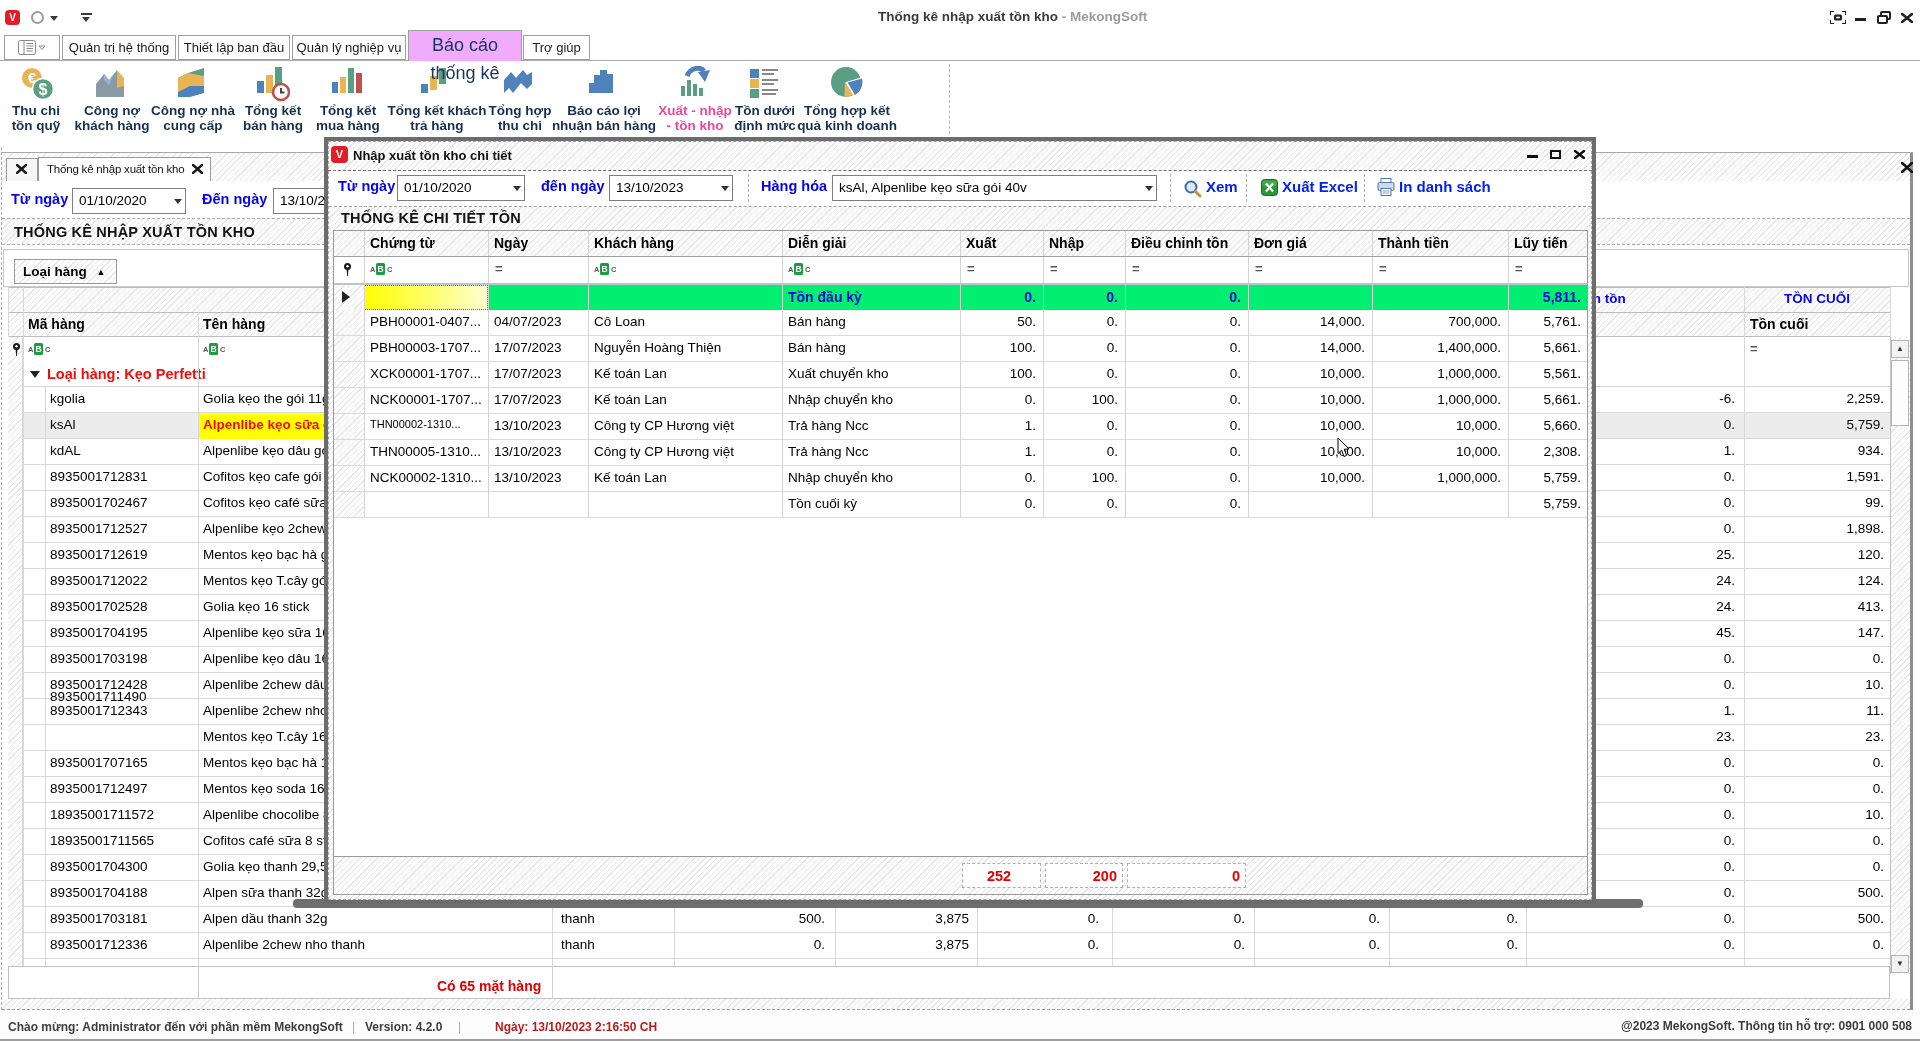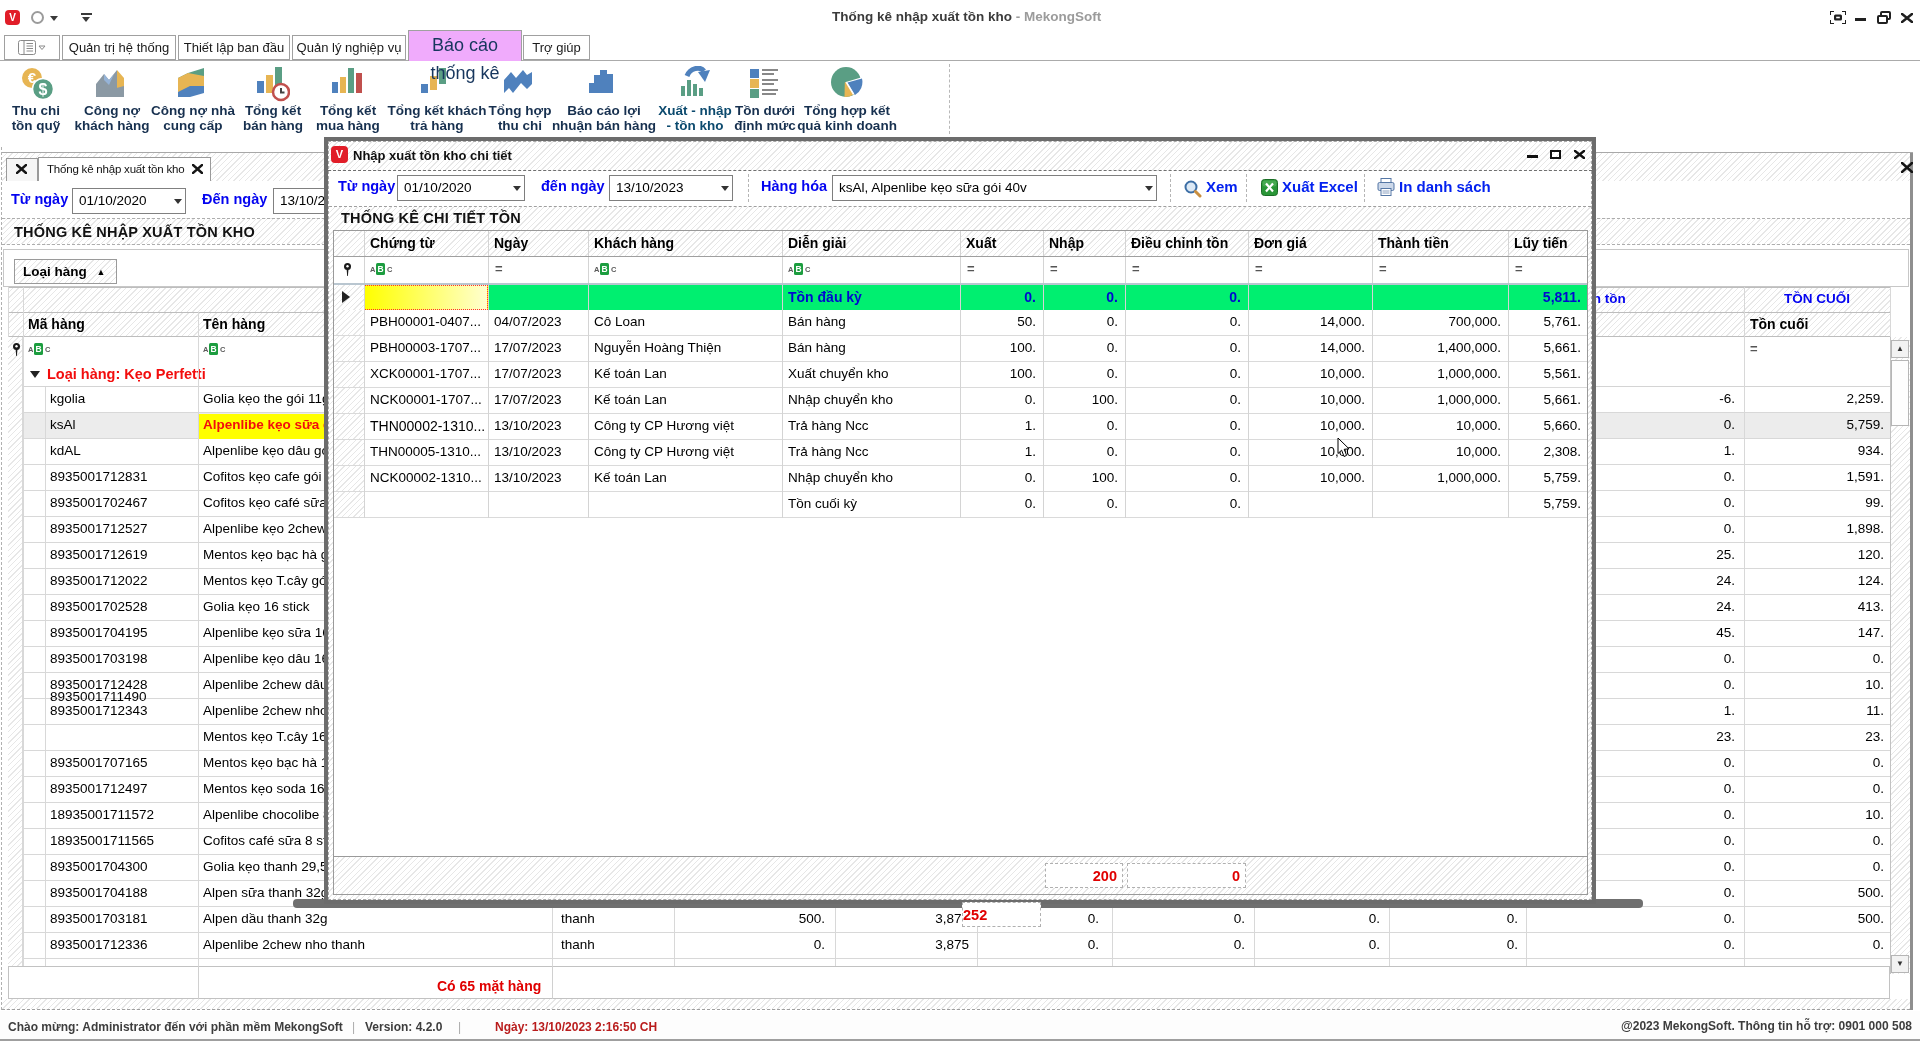--- a/index.html
+++ b/index.html
@@ -14,21 +14,21 @@
 .cell { position:absolute; overflow:hidden; white-space:nowrap; }
 </style>
 </head>
 <body>
 <div class="abs" style="left:0;top:0;width:1920px;height:33px;background:#fff;"></div>
 <div class="abs" style="left:5px;top:10px;width:15px;height:15px;background:#e11d28;border-radius:4px;color:#fff;font-weight:bold;font-size:10px;text-align:center;line-height:15px;">V</div>
 <div class="abs" style="left:31px;top:11px;width:13px;height:13px;border:2px solid #9b9b9b;border-radius:50%;"></div>
 <div class="abs" style="left:50px;top:16px;width:0;height:0;border-left:4px solid transparent;border-right:4px solid transparent;border-top:5px solid #3a3a3a;"></div>
 <div class="abs" style="left:81px;top:13px;width:11px;height:2px;background:#3a3a3a;"></div>
 <div class="abs" style="left:82px;top:17px;width:0;height:0;border-left:4px solid transparent;border-right:4px solid transparent;border-top:5px solid #3a3a3a;"></div>
-<div class="abs b" style="left:832px;top:9px;font-size:13.5px;line-height:16.5px;white-space:nowrap;"><span style="color:#3b3b3b">Thống kê nhập xuất tồn kho</span> <span style="color:#9b9b9b">- MekongSoft</span></div>
+<div class="abs b" style="left:878px;top:9px;font-size:13.5px;line-height:16.5px;white-space:nowrap;"><span style="color:#3b3b3b">Thống kê nhập xuất tồn kho</span> <span style="color:#9b9b9b">- MekongSoft</span></div>
 <svg class="abs" style="left:1830px;top:11px" width="16" height="13" viewBox="0 0 16 13">
 <path d="M0 0 h4 M0 0 v4 M12 0 h4 M16 0 v4 M0 13 v-4 M0 13 h4 M16 13 v-4 M16 13 h-4" stroke="#202020" stroke-width="2" fill="none"></path>
 <rect x="4" y="3.5" width="8" height="6" rx="1.5" fill="#202020"></rect>
     <rect x="6.2" y="5.7" width="3.6" height="1.6" fill="#fff"></rect>
   </svg>
 <div class="abs" style="left:1855px;top:18px;width:11px;height:3px;background:#202020;"></div>
 <svg class="abs" style="left:1877px;top:11px" width="14" height="13" viewBox="0 0 14 13">
 <rect x="4" y="1" width="9" height="7" rx="1" fill="none" stroke="#202020" stroke-width="2"></rect>
 <rect x="1" y="5" width="9" height="7" rx="1" fill="#fff" stroke="#202020" stroke-width="2"></rect>
 <rect x="3" y="7" width="5" height="3" fill="#202020" opacity="0"></rect>
@@ -103,21 +103,21 @@
   </svg>
 <div class="abs" style="left:514px;top:103px;width:180px;height:32px;text-align:center;font-weight:bold;font-size:13.5px;line-height:15px;color:#17304f;">Báo cáo lợi<br>nhuận bán hàng</div>
 <svg class="abs" style="left:678px;top:66px" width="34" height="36" viewBox="0 0 34 36">
 <rect x="3" y="20" width="4" height="10" fill="#5a9e84"></rect>
 <rect x="9" y="14" width="4" height="16" fill="#5a9e84"></rect>
 <rect x="15" y="18" width="4" height="12" fill="#5a9e84"></rect>
 <rect x="21" y="22" width="4" height="8" fill="#5a9e84"></rect>
 <path d="M9 10 C 12 2 22 0 26 5" stroke="#4f81bd" stroke-width="5" fill="none"></path>
 <polygon points="20,6 32,4 27,16" fill="#4f81bd"></polygon>
   </svg>
-<div class="abs" style="left:605px;top:103px;width:180px;height:32px;text-align:center;font-weight:bold;font-size:13.5px;line-height:15px;color:#0c4a6e;">Xuất - nhập<br>- tồn kho</div>
+<div class="abs" style="left:605px;top:103px;width:180px;height:32px;text-align:center;font-weight:bold;font-size:13.5px;line-height:15px;color:#ec4899;">Xuất - nhập<br>- tồn kho</div>
 <svg class="abs" style="left:748px;top:66px" width="34" height="36" viewBox="0 0 34 36">
 <rect x="2" y="3" width="9" height="9" fill="#4f81bd"></rect>
 <rect x="2" y="13" width="9" height="9" fill="#e7b553"></rect>
 <rect x="2" y="23" width="9" height="9" fill="#5a9e84"></rect>
 <line x1="14" y1="4" x2="30" y2="4" stroke="#888" stroke-width="2"></line>
 <line x1="14" y1="8" x2="26" y2="8" stroke="#888" stroke-width="2"></line>
 <line x1="14" y1="14" x2="30" y2="14" stroke="#888" stroke-width="2"></line>
 <line x1="14" y1="18" x2="26" y2="18" stroke="#888" stroke-width="2"></line>
 <line x1="14" y1="24" x2="30" y2="24" stroke="#888" stroke-width="2"></line>
 <line x1="14" y1="28" x2="28" y2="28" stroke="#888" stroke-width="2"></line>
@@ -485,21 +485,21 @@
 <div class="abs" style="left:594px;top:392px;width:186px;height:18px;font-size:13.5px;overflow:hidden;white-space:nowrap;z-index:12;">Kế toán Lan</div>
 <div class="abs" style="left:788px;top:392px;width:170px;height:18px;font-size:13.5px;overflow:hidden;white-space:nowrap;z-index:12;">Nhập chuyển kho</div>
 <div class="abs" style="left:960px;top:392px;width:76px;height:18px;font-size:13.5px;text-align:right;z-index:12;">0.</div>
 <div class="abs" style="left:1043px;top:392px;width:75px;height:18px;font-size:13.5px;text-align:right;z-index:12;">100.</div>
 <div class="abs" style="left:1125px;top:392px;width:116px;height:18px;font-size:13.5px;text-align:right;z-index:12;">0.</div>
 <div class="abs" style="left:1248px;top:392px;width:117px;height:18px;font-size:13.5px;text-align:right;z-index:12;">10,000.</div>
 <div class="abs" style="left:1372px;top:392px;width:129px;height:18px;font-size:13.5px;text-align:right;z-index:12;">1,000,000.</div>
 <div class="abs" style="left:1508px;top:392px;width:73px;height:18px;font-size:13.5px;text-align:right;z-index:12;">5,661.</div>
 <div class="abs" style="left:334px;top:414px;width:1253px;height:26px;background:#fff;border-bottom:1px solid #dadada;z-index:12;"></div>
 <div class="abs hatch" style="left:334px;top:414px;width:30px;height:25px;z-index:12;"></div>
-<div class="abs" style="left:370px;top:418px;width:116px;height:18px;font-size:14px;overflow:hidden;white-space:nowrap;z-index:12;">THN00002-1310...</div>
+<div class="abs" style="left:370px;top:418px;width:116px;height:18px;font-size:11px;overflow:hidden;white-space:nowrap;z-index:12;">THN00002-1310...</div>
 <div class="abs" style="left:494px;top:418px;width:92px;height:18px;font-size:13.5px;overflow:hidden;white-space:nowrap;z-index:12;">13/10/2023</div>
 <div class="abs" style="left:594px;top:418px;width:186px;height:18px;font-size:13.5px;overflow:hidden;white-space:nowrap;z-index:12;">Công ty CP Hương việt</div>
 <div class="abs" style="left:788px;top:418px;width:170px;height:18px;font-size:13.5px;overflow:hidden;white-space:nowrap;z-index:12;">Trả hàng Ncc</div>
 <div class="abs" style="left:960px;top:418px;width:76px;height:18px;font-size:13.5px;text-align:right;z-index:12;">1.</div>
 <div class="abs" style="left:1043px;top:418px;width:75px;height:18px;font-size:13.5px;text-align:right;z-index:12;">0.</div>
 <div class="abs" style="left:1125px;top:418px;width:116px;height:18px;font-size:13.5px;text-align:right;z-index:12;">0.</div>
 <div class="abs" style="left:1248px;top:418px;width:117px;height:18px;font-size:13.5px;text-align:right;z-index:12;">10,000.</div>
 <div class="abs" style="left:1372px;top:418px;width:129px;height:18px;font-size:13.5px;text-align:right;z-index:12;">10,000.</div>
 <div class="abs" style="left:1508px;top:418px;width:73px;height:18px;font-size:13.5px;text-align:right;z-index:12;">5,660.</div>
 <div class="abs" style="left:334px;top:440px;width:1253px;height:26px;background:#fff;border-bottom:1px solid #dadada;z-index:12;"></div>
@@ -539,17 +539,17 @@
 <div class="abs" style="left:782px;top:231px;width:1px;height:287px;background:#d4d4d4;z-index:12;"></div>
 <div class="abs" style="left:960px;top:231px;width:1px;height:287px;background:#d4d4d4;z-index:12;"></div>
 <div class="abs" style="left:1043px;top:231px;width:1px;height:287px;background:#d4d4d4;z-index:12;"></div>
 <div class="abs" style="left:1125px;top:231px;width:1px;height:287px;background:#d4d4d4;z-index:12;"></div>
 <div class="abs" style="left:1248px;top:231px;width:1px;height:287px;background:#d4d4d4;z-index:12;"></div>
 <div class="abs" style="left:1372px;top:231px;width:1px;height:287px;background:#d4d4d4;z-index:12;"></div>
 <div class="abs" style="left:1508px;top:231px;width:1px;height:287px;background:#d4d4d4;z-index:12;"></div>
 <div class="abs" style="left:334px;top:256px;width:1253px;height:1px;background:#9f9f9f;z-index:12;"></div>
 <div class="abs" style="left:334px;top:283px;width:1253px;height:2px;background:#b9c6d0;z-index:12;"></div>
 <div class="abs hatch" style="left:333px;top:857px;width:1255px;height:38px;border:1px solid #9a9a9a;border-top:none;z-index:12;"></div>
-<div class="abs" style="left:962px;top:902px;width:79px;height:25px;background:#fff;border:1px dashed #b0b0b0;font-size:14.5px;font-weight:bold;color:#e00000;text-align:left;line-height:24px;padding-right:5px;z-index:12;">252</div>
+<div class="abs" style="left:962px;top:863px;width:79px;height:25px;background:#fff;border:1px dashed #b0b0b0;font-size:14.5px;font-weight:bold;color:#e00000;text-align:center;line-height:24px;padding-right:5px;z-index:12;">252</div>
 <div class="abs" style="left:1045px;top:863px;width:78px;height:25px;background:#fff;border:1px dashed #b0b0b0;font-size:14.5px;font-weight:bold;color:#e00000;text-align:right;line-height:24px;padding-right:5px;z-index:12;">200</div>
 <div class="abs" style="left:1127px;top:863px;width:119px;height:25px;background:#fff;border:1px dashed #b0b0b0;font-size:14.5px;font-weight:bold;color:#e00000;text-align:right;line-height:24px;padding-right:5px;z-index:12;">0</div>
 <svg class="abs" style="left:1337px;top:438px;z-index:30" width="13" height="20" viewBox="0 0 13 20">
 <path d="M1 0 L1 15.5 L4.6 12.2 L7 18.5 L9.6 17.4 L7.2 11.3 L12 10.8 Z" fill="#fff" stroke="#000" stroke-width="1"></path>
   </svg>
 </body></html>

